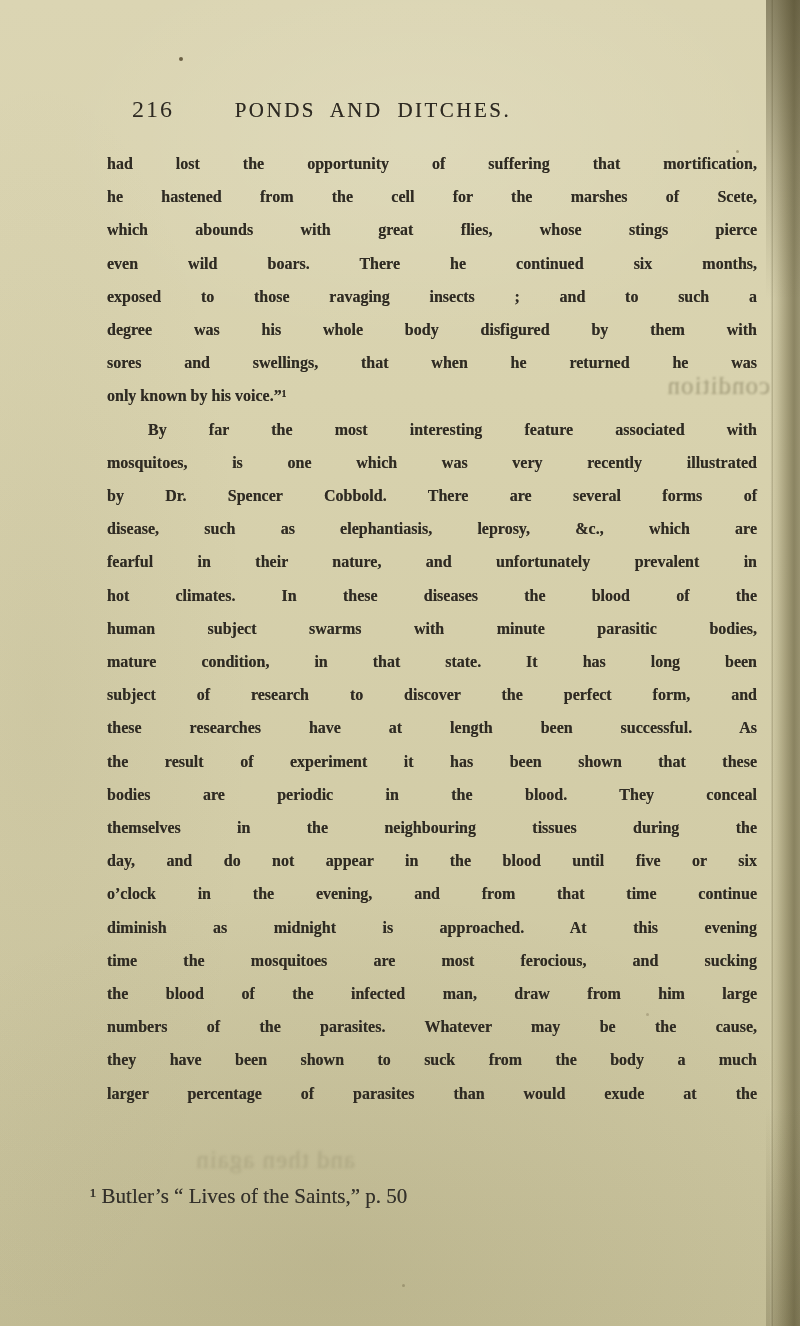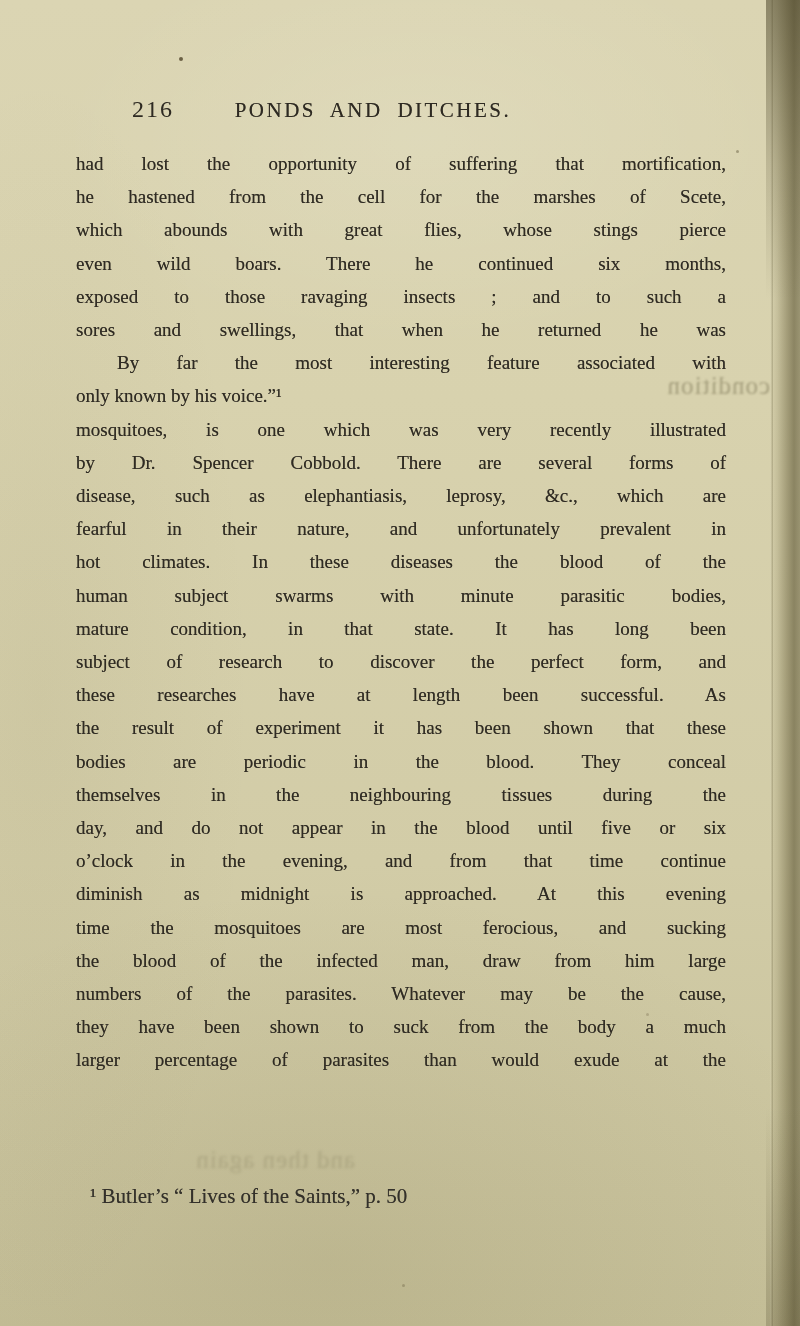--- a/index.html
+++ b/index.html
@@ -44,23 +44,24 @@
     font-size:24px;letter-spacing:2px;color:#2e2a22;margin-left:40px;
   }
   .running-title{
     position:absolute;left:0;right:0;top:2px;text-align:center;
     transform:translateX(-42px);
     font-size:21px;letter-spacing:2.5px;word-spacing:7px;color:#2e2a22;
     text-shadow:0 0 0.5px rgba(47,43,35,0.55);
   }
   
   .body-text{
-    position:absolute;left:76px;top:147px;width:650px;
-    font-size:19px;line-height:33.2px;color:#2f2b23;
+    position:absolute;left:107px;top:147px;width:650px;
+    font-size:16px;line-height:33.2px;color:#2f2b23;
     text-shadow:0 0 0.45px rgba(47,43,35,0.6);
+    font-weight:bold;
   }
   .line{text-align:justify;text-align-last:justify;white-space:normal;}
   .line.end{text-align-last:left;}
   .line.indent{text-indent:41px;}
   
   .footnote{
     position:absolute;left:90px;top:1184px;width:650px;
     text-align:left;font-size:21px;color:#33302a;
     text-shadow:0 0 0.4px rgba(47,43,35,0.55);
   }
@@ -91,23 +92,24 @@
     <span class="page-number">216</span>
     <span class="running-title">PONDS AND DITCHES.</span>
   </div>
 
   <div class="body-text">
       <div class="line">had lost the opportunity of suffering that mortification,</div>
       <div class="line">he hastened from the cell for the marshes of Scete,</div>
       <div class="line">which abounds with great flies, whose stings pierce</div>
       <div class="line">even wild boars. There he continued six months,</div>
       <div class="line">exposed to those ravaging insects ; and to such a</div>
+      <div class="line">degree was his whole body disfigured by them with</div>
       <div class="line">sores and swellings, that when he returned he was</div>
+      <div class="line end">only known by his voice.”¹</div>
       <div class="line indent">By far the most interesting feature associated with</div>
-      <div class="line end">only known by his voice.”¹</div>
       <div class="line">mosquitoes, is one which was very recently illustrated</div>
       <div class="line">by Dr. Spencer Cobbold. There are several forms of</div>
       <div class="line">disease, such as elephantiasis, leprosy, &amp;c., which are</div>
       <div class="line">fearful in their nature, and unfortunately prevalent in</div>
       <div class="line">hot climates. In these diseases the blood of the</div>
       <div class="line">human subject swarms with minute parasitic bodies,</div>
       <div class="line">mature condition, in that state. It has long been</div>
       <div class="line">subject of research to discover the perfect form, and</div>
       <div class="line">these researches have at length been successful. As</div>
       <div class="line">the result of experiment it has been shown that these</div>

